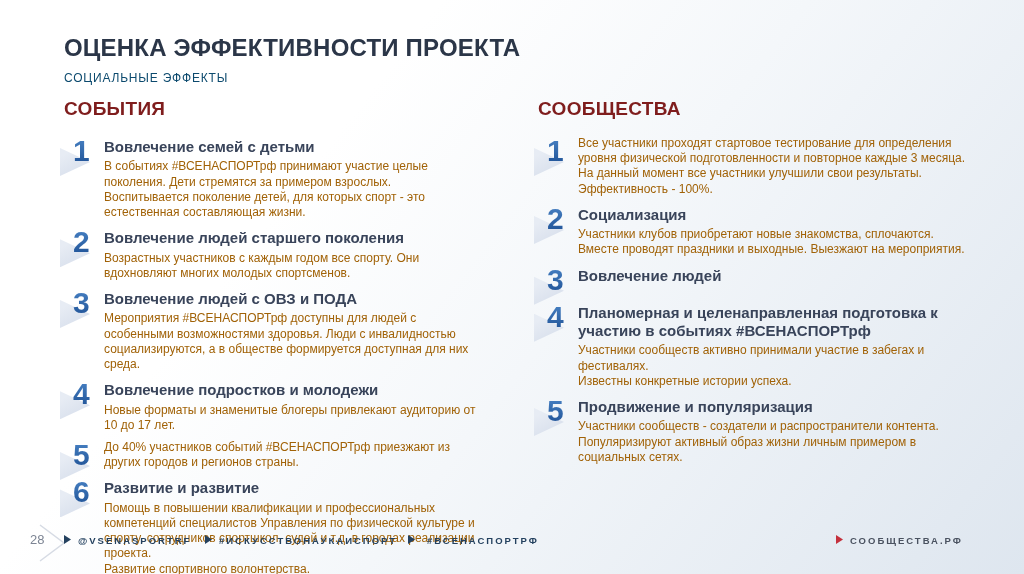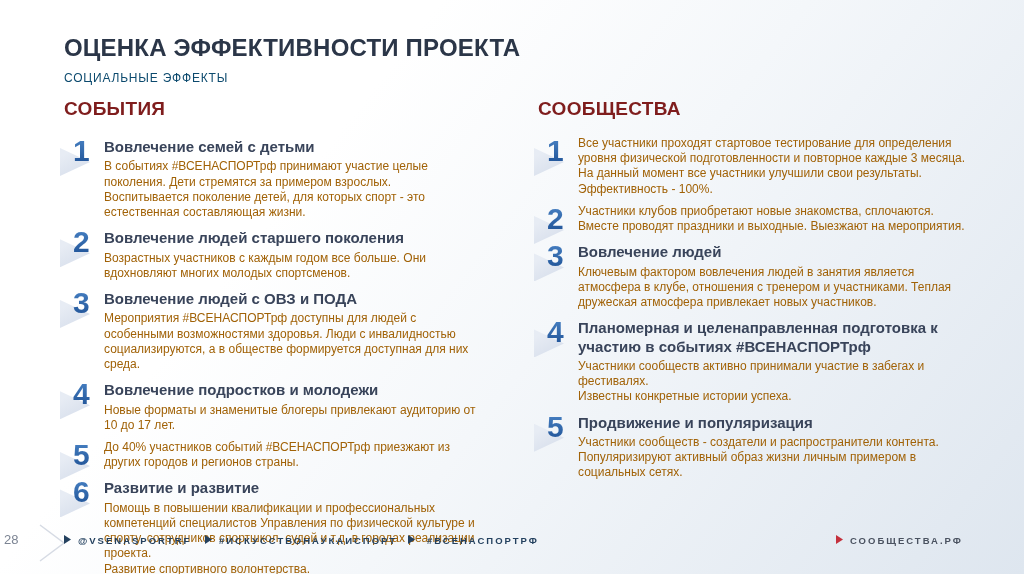--- a/index.html
+++ b/index.html
@@ -24,21 +24,21 @@
         clip-path:polygon(0 0,100% 50%,0 100%);}
   .num{position:relative;font-size:30px;line-height:30px;font-weight:bold;
        color:#2c6ab4;padding-left:9px;
        background:linear-gradient(#4a84c6,#1d5094);
        -webkit-background-clip:text;background-clip:text;
        -webkit-text-fill-color:transparent;}
   .item-body{flex:1;}
   .item-title{font-size:15px;font-weight:bold;color:#39445a;line-height:1.22;margin:2px 0 3px 0;}
   .item-desc{font-size:12px;color:#a16207;line-height:1.27;white-space:pre-line;}
   .footer{position:absolute;left:0;right:0;bottom:14px;height:34px;}
-  .page-num{position:absolute;left:4px;top:6px;font-size:13px;color:#7c8493;}
+  .page-num{position:absolute;left:30px;top:6px;font-size:13px;color:#7c8493;}
   .page-chev{position:absolute;left:38px;top:-4px;}
   .tag{position:absolute;top:9px;display:flex;align-items:flex-start;gap:7px;
        font-size:9.5px;font-weight:bold;letter-spacing:2px;color:#24415f;}
   .tag-1{left:64px;} .tag-2{left:205px;} .tag-3{left:408px;gap:12px;} .tag-site{left:836px;color:#4a5260;}
   .play{width:7px;height:9px;flex:0 0 7px;clip-path:polygon(0 0,100% 50%,0 100%);background:#24415f;}
   .play-red{background:#c4303c;}
 </style>
 </head>
 <body>
 
@@ -63,21 +63,21 @@
       </div>
     </div>
 
     <div class="item">
       <div class="num-wrap">
         <div class="chev"></div>
         <div class="num">2</div>
       </div>
       <div class="item-body">
         <div class="item-title">Вовлечение людей старшего поколения</div>
-        <div class="item-desc">Возрастных участников с каждым годом все больше. Они вдохновляют многих молодых спортсменов.</div>
+        <div class="item-desc">Возрастных участников с каждым годом все спорту. Они вдохновляют многих молодых спортсменов.</div>
       </div>
     </div>
 
     <div class="item">
       <div class="num-wrap">
         <div class="chev"></div>
         <div class="num">3</div>
       </div>
       <div class="item-body">
         <div class="item-title">Вовлечение людей с ОВЗ и ПОДА</div>
@@ -132,32 +132,32 @@
 Эффективность - 100%.</div>
       </div>
     </div>
 
     <div class="item">
       <div class="num-wrap">
         <div class="chev"></div>
         <div class="num">2</div>
       </div>
       <div class="item-body">
+        <div class="item-title">Социализация</div>
         <div class="item-desc">Участники клубов приобретают новые знакомства, сплочаются. Вместе проводят праздники и выходные. Выезжают на мероприятия.</div>
       </div>
     </div>
 
     <div class="item">
       <div class="num-wrap">
         <div class="chev"></div>
         <div class="num">3</div>
       </div>
       <div class="item-body">
         <div class="item-title">Вовлечение людей</div>
-        <div class="item-desc">Ключевым фактором вовлечения людей в занятия является атмосфера в клубе, отношения с тренером и участниками. Теплая дружеская атмосфера привлекает новых участников.</div>
       </div>
     </div>
 
     <div class="item">
       <div class="num-wrap">
         <div class="chev"></div>
         <div class="num">4</div>
       </div>
       <div class="item-body">
         <div class="item-title">Планомерная и целенаправленная подготовка к участию в событиях #ВСЕНАСПОРТрф</div>

